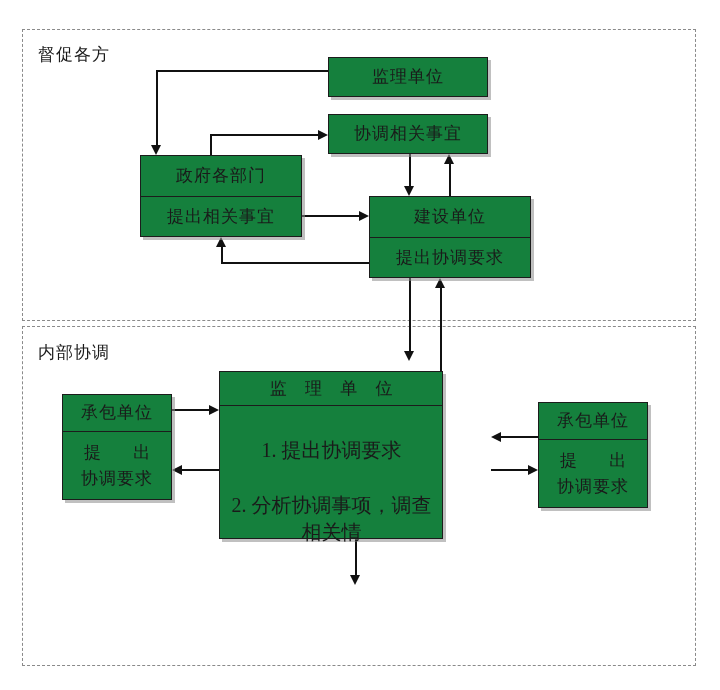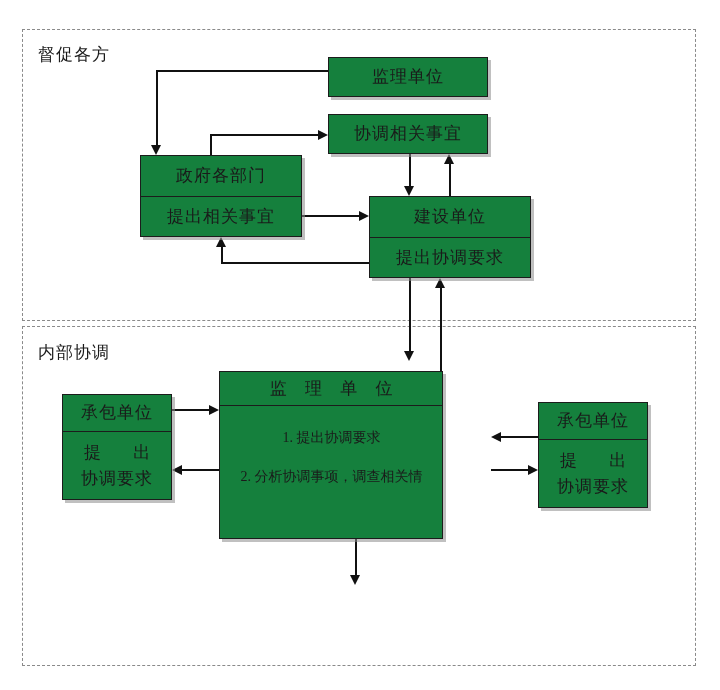--- a/index.html
+++ b/index.html
@@ -62,21 +62,21 @@
   .node .cell.divider-top {
     border-top: 1.4px solid #1c1c1c;
   }
   .node .cell.wide-title {
     letter-spacing: 7px;
     text-indent: 7px;
   }
   .node .cell.body-list {
     display: block;
     text-align: left;
-    font-size: 14px;
+    font-size: 20px;
     letter-spacing: 0px;
     line-height: 1.38;
     padding: 3px 6px 3px 7px;
   }
   .node .cell.two-line {
     display: flex;
     flex-direction: column;
     justify-content: center;
     gap: 5px;
   }

